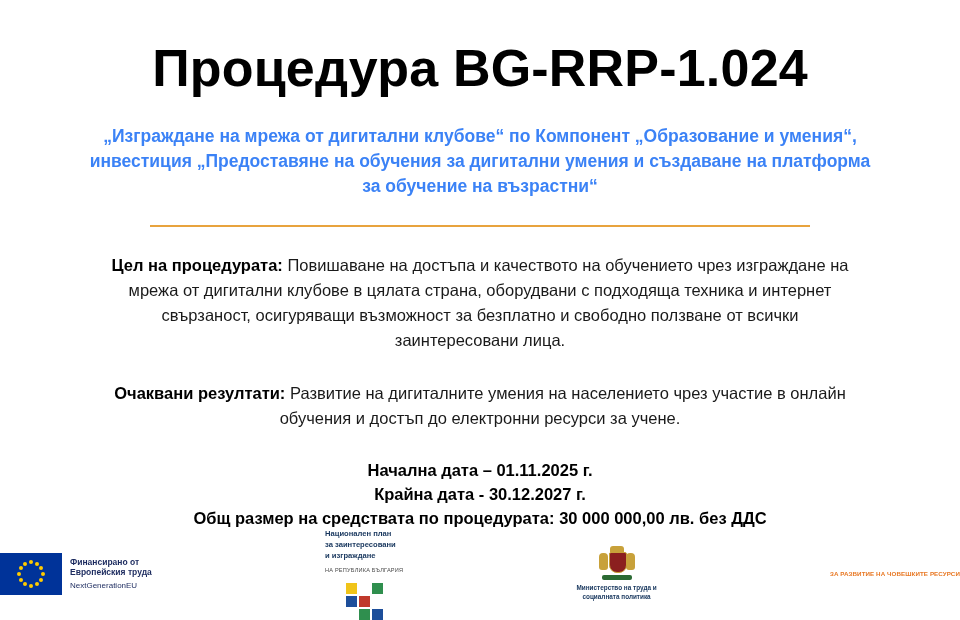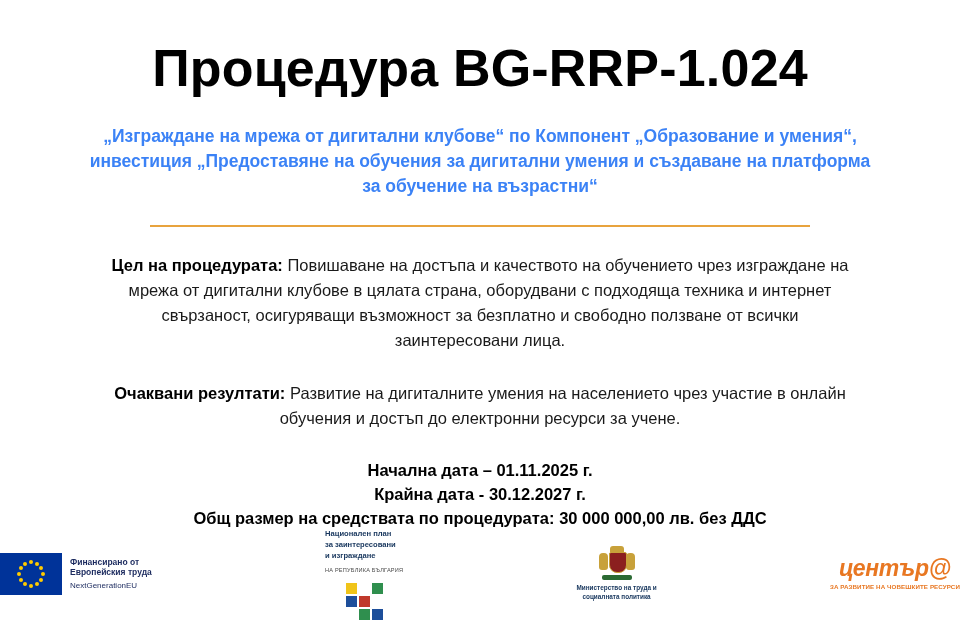--- a/index.html
+++ b/index.html
@@ -315,20 +315,17 @@
         <div class="coat-shield"></div>
         <div class="coat-ribbon"></div>
       </div>
       <div class="ministry-text">
         <span>Министерство на труда и</span><br>
         <span>социалната политика</span>
       </div>
     </div>
 
     <div class="logo-center">
-      <div class="center-word">
-        <span>център</span><span class="center-at">@</span>
-      </div>
       <div class="center-sub">ЗА РАЗВИТИЕ НА ЧОВЕШКИТЕ РЕСУРСИ</div>
     </div>
 
   </div>
 </div>
 
 </body></html>

